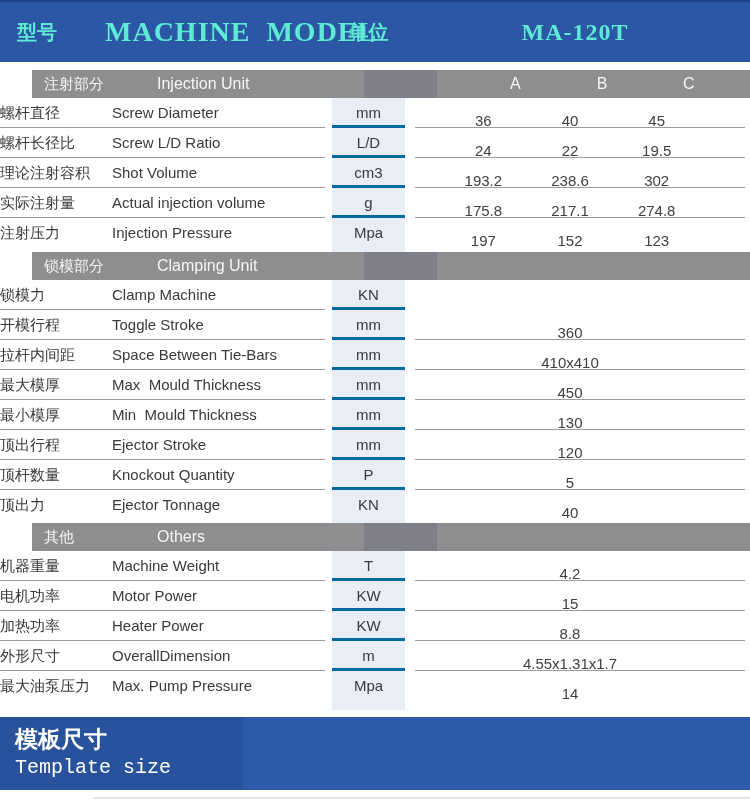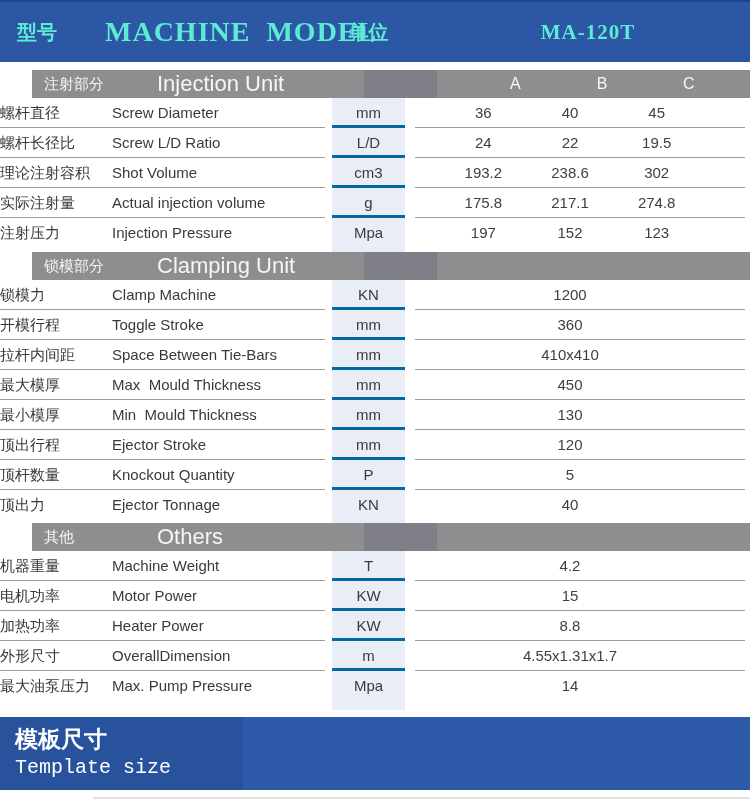--- a/index.html
+++ b/index.html
@@ -14,43 +14,43 @@
   
   .top-header{
     position:relative;height:60px;background:#2b57a4;color:#5eead4;
     border-top:2px solid #1e4389;
     font-family:"Liberation Serif","DejaVu Serif",serif;font-weight:bold;
   }
   .top-header span{position:absolute;line-height:60px;white-space:pre;}
   .th-zh{left:17px;font-size:20px;}
   .th-model{left:105px;width:200px;text-align:center;font-size:28px;letter-spacing:1px;}
   .th-unit{left:332px;width:73px;text-align:center;font-size:20px;}
-  .th-value{left:428px;width:320px;text-align:center;font-size:21px;letter-spacing:1px;}
+  .th-value{left:415px;width:320px;text-align:center;font-size:24px;letter-spacing:1px;}
 
   .gap8{height:8px;} .gap4{height:4px;} .gap3{height:3px;} .gap16{height:16px;}
 
   
   .section-bar{position:relative;height:28px;background:#8e8e90;color:#f6f6f6;margin-left:32px;}
   .section-bar .dark-seg{position:absolute;left:332px;top:0;width:73px;height:28px;background:#7f7f88;}
   .section-bar .sb-zh{position:absolute;left:12px;line-height:28px;font-size:15px;}
-  .section-bar .sb-en{position:absolute;left:125px;line-height:28px;font-size:22px;}
+  .section-bar .sb-en{position:absolute;left:125px;line-height:28px;font-size:16px;}
   .abc-heads{position:absolute;left:415px;top:0;width:330px;height:28px;box-sizing:border-box;
              display:flex;padding:0 45px 0 25px;}
   .abc-heads span{flex:1;text-align:center;line-height:28px;font-size:16px;}
 
   
   .row{position:relative;height:30px;display:flex;align-items:stretch;}
   .cell-left{width:325px;display:flex;box-sizing:border-box;border-bottom:1px solid #9b9b9b;}
   .cell-zh{width:112px;font-size:15px;color:#3a3a3a;line-height:29px;white-space:pre;}
   .cell-en{flex:1;font-size:15px;color:#3a3a3a;line-height:29px;white-space:pre;}
   .gap-a{width:7px;} .gap-b{width:10px;}
   .cell-unit{width:73px;box-sizing:border-box;text-align:center;line-height:29px;font-size:15px;
              color:#3a3a3a;border-bottom:3px solid #0369a1;background:transparent;}
   .cell-vals{width:330px;box-sizing:border-box;border-bottom:1px solid #9b9b9b;
-             display:flex;padding:0 45px 0 25px;font-size:15px;color:#404040;}
+             display:flex;padding:8px 45px 0 25px;font-size:15px;color:#404040;}
   .cell-vals .v3{flex:1;text-align:center;line-height:29px;}
   .cell-vals.merged{justify-content:center;}
   .cell-vals.merged .v1{line-height:29px;text-align:center;}
   .row.last .cell-left,.row.last .cell-unit,.row.last .cell-vals{border-bottom:none;}
 
   
   .footer-banner{
     height:73px;box-sizing:border-box;color:#ffffff;
     background:linear-gradient(90deg,#28529c 0,#28529c 243px,#2e5ba9 243px);
     display:flex;flex-direction:column;justify-content:center;padding-left:15px;font-family:Liberation Mono, monospace;
@@ -166,23 +166,20 @@
 </div>
 <div>
     <div class="row">
       <div class="cell-left">
         <span class="cell-zh">锁模力</span>
         <span class="cell-en">Clamp Machine</span>
       </div>
       <div class="gap-a"></div>
       <div class="cell-unit">KN</div>
       <div class="gap-b"></div>
-      <div class="cell-vals merged">
-        <span class="v1">1200</span>
-      </div>
     </div>
     <div class="row">
       <div class="cell-left">
         <span class="cell-zh">开模行程</span>
         <span class="cell-en">Toggle Stroke</span>
       </div>
       <div class="gap-a"></div>
       <div class="cell-unit">mm</div>
       <div class="gap-b"></div>
       <div class="cell-vals merged">

